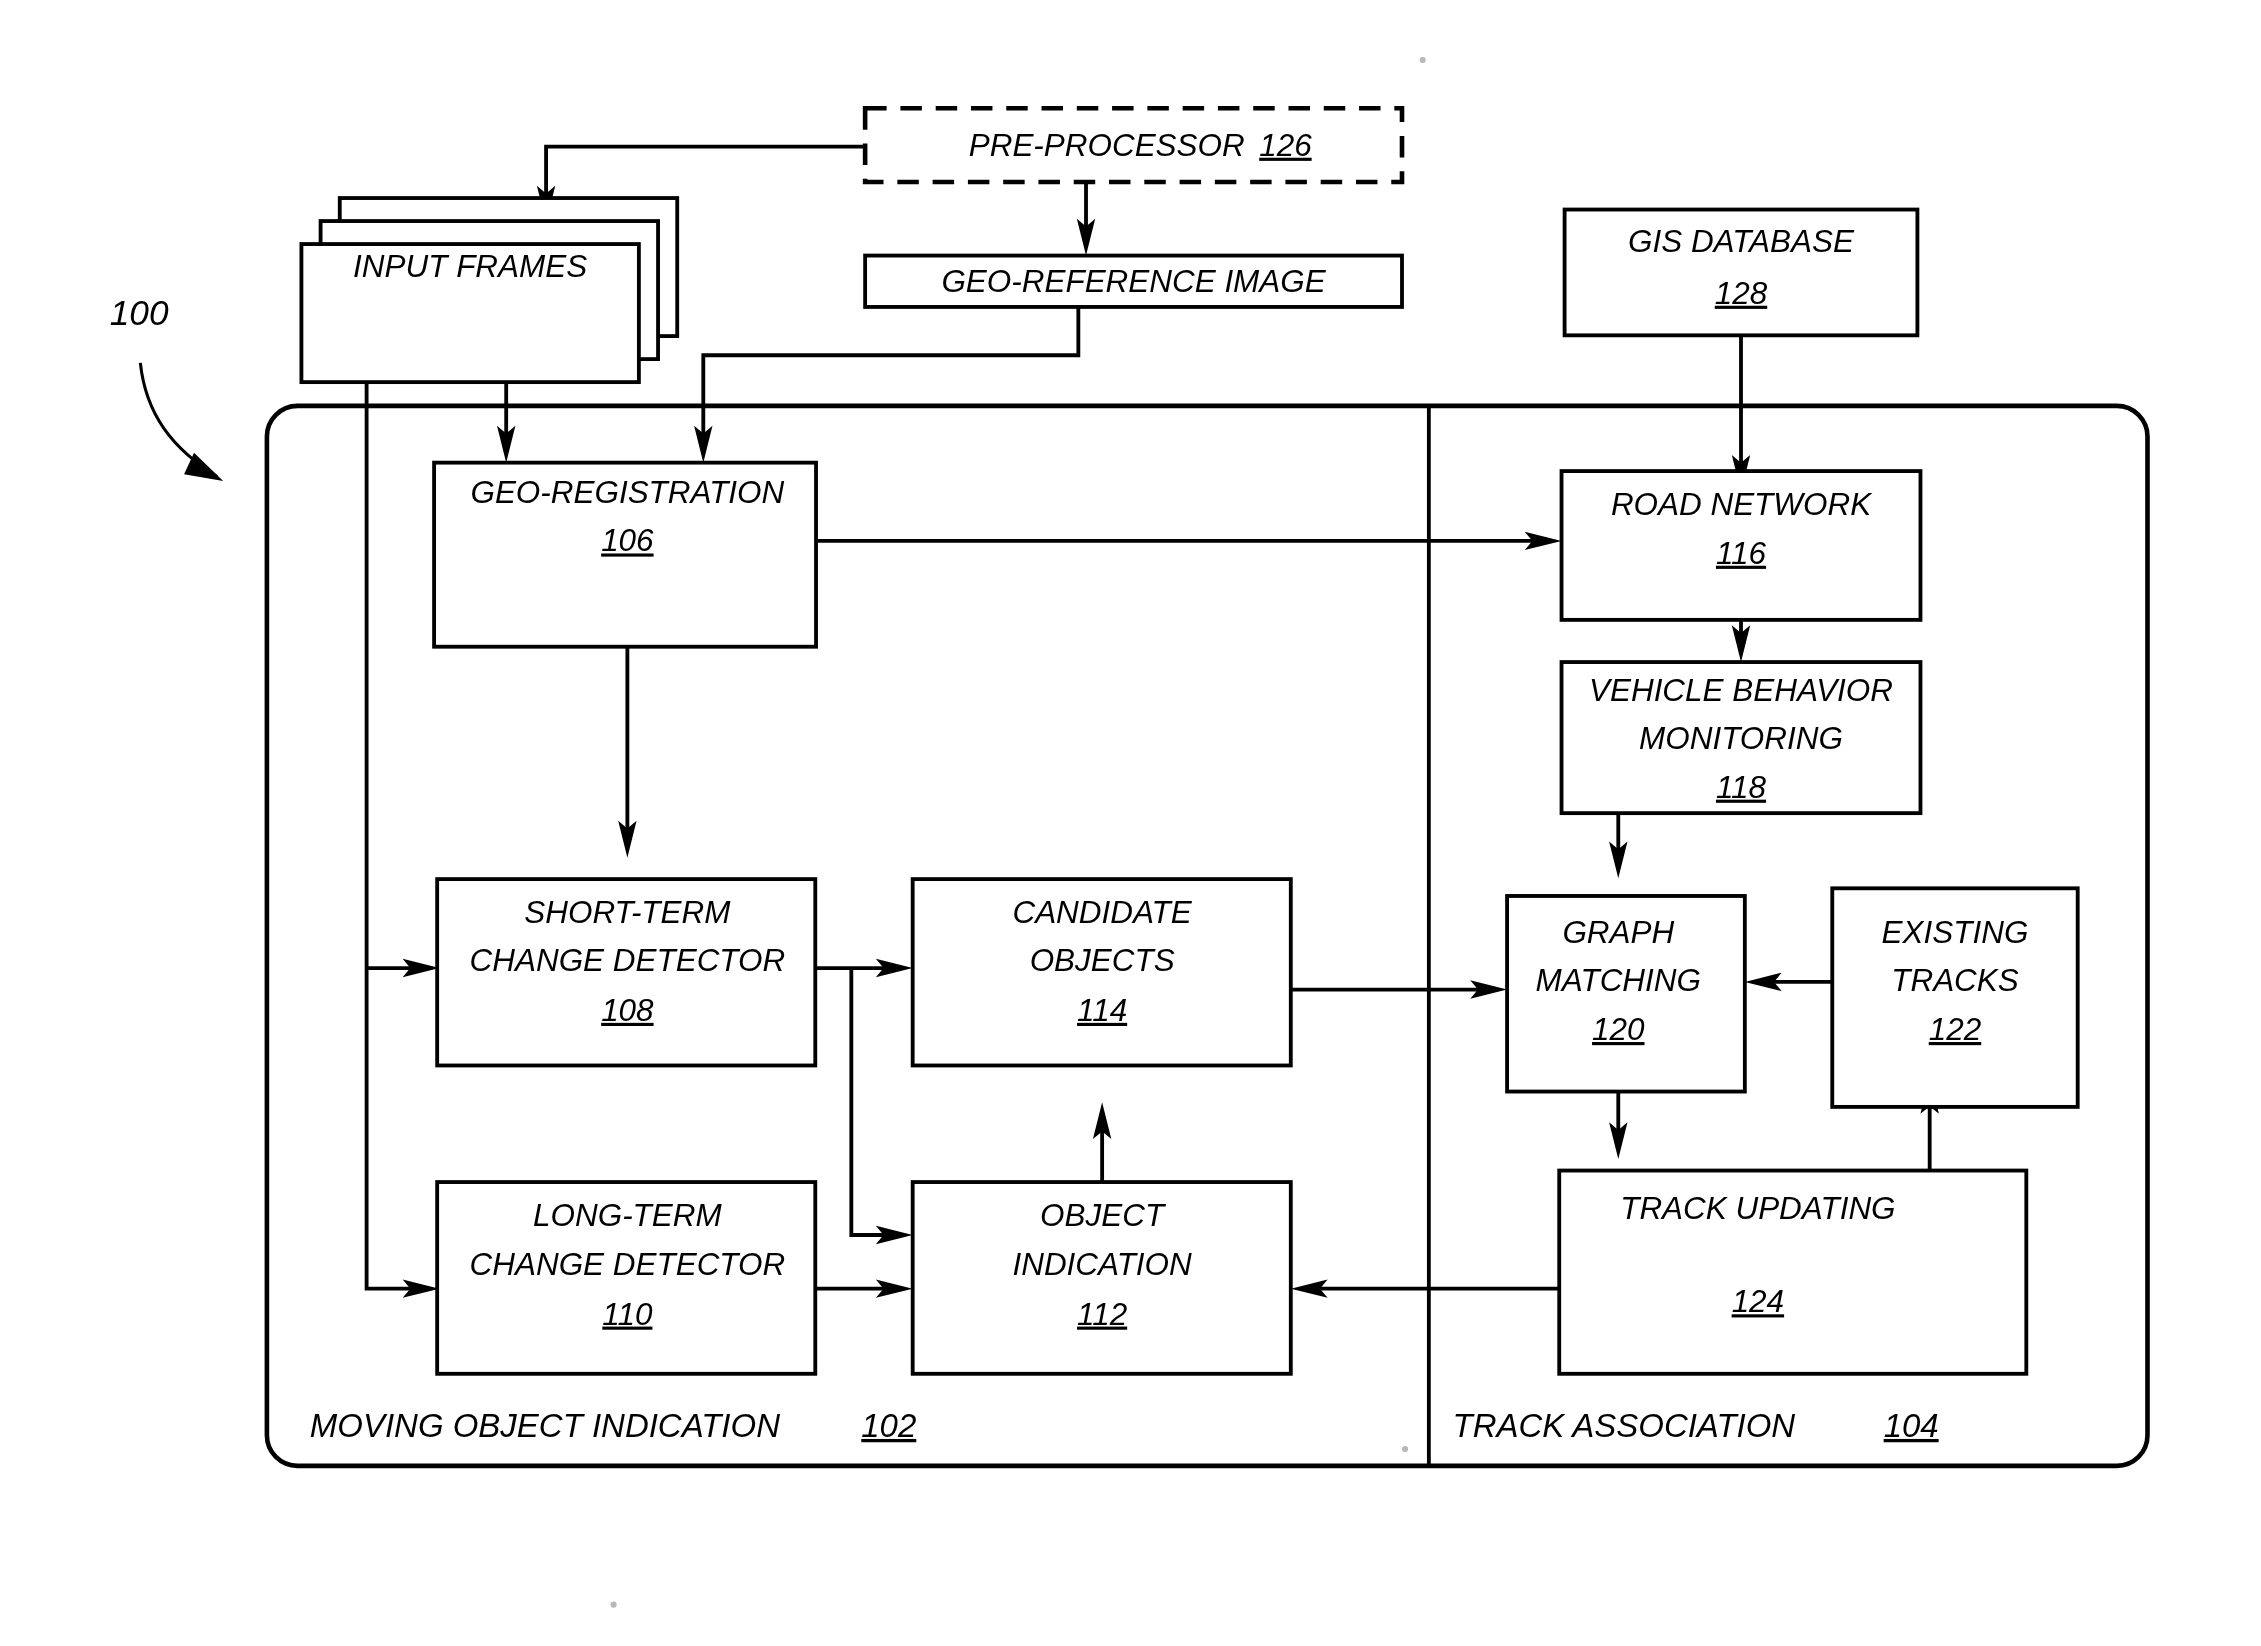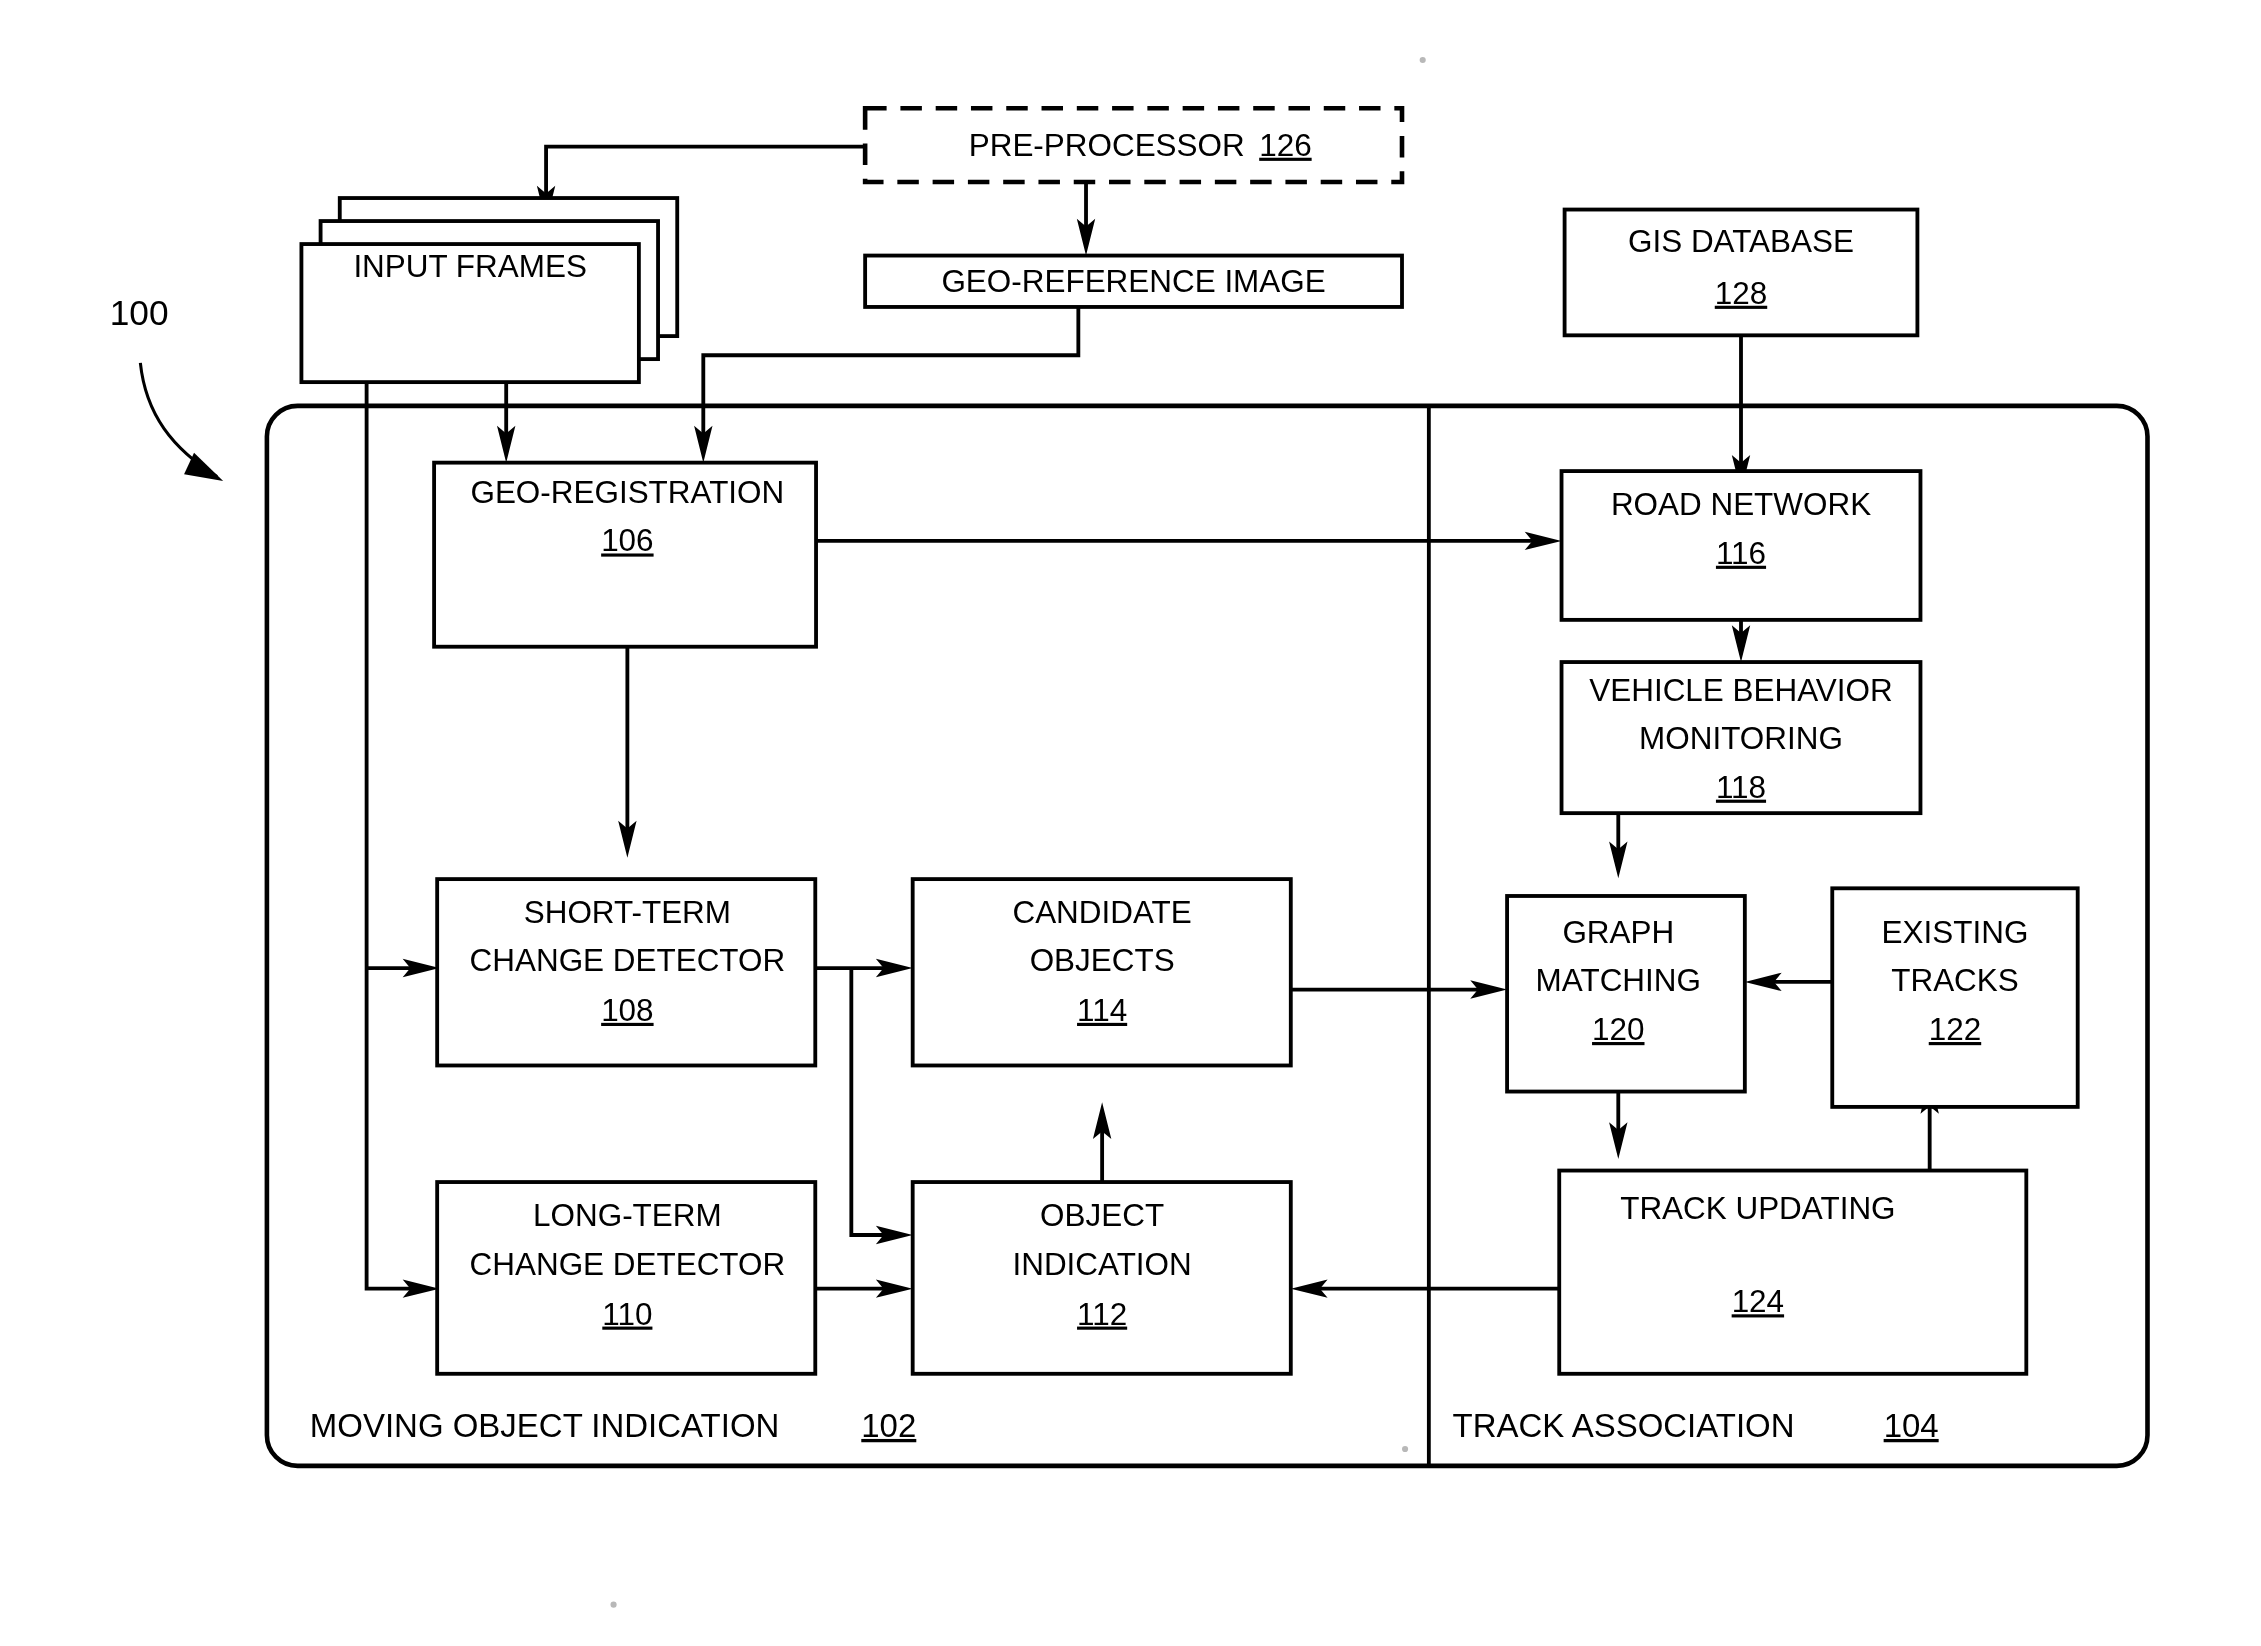--- a/index.html
+++ b/index.html
@@ -12,20 +12,21 @@
     width: 2261px;
     height: 1647px;
     font-family: "Liberation Sans", sans-serif;
     overflow: hidden;
   }
   #figure-root {
     position: relative;
     width: 2261px;
     height: 1647px;
     background: #ffffff;
+    font-style: italic;
   }
   svg#diagram {
     position: absolute;
     left: 0;
     top: 0;
     width: 2261px;
     height: 1647px;
     display: block;
   }
   .box-rect {

